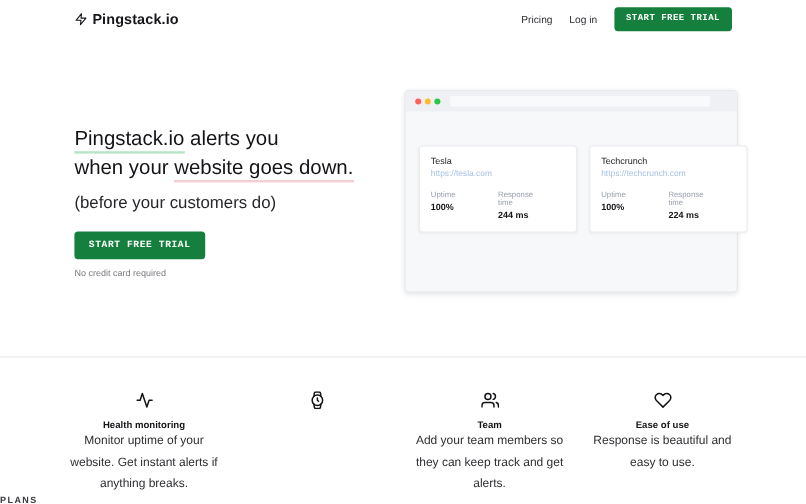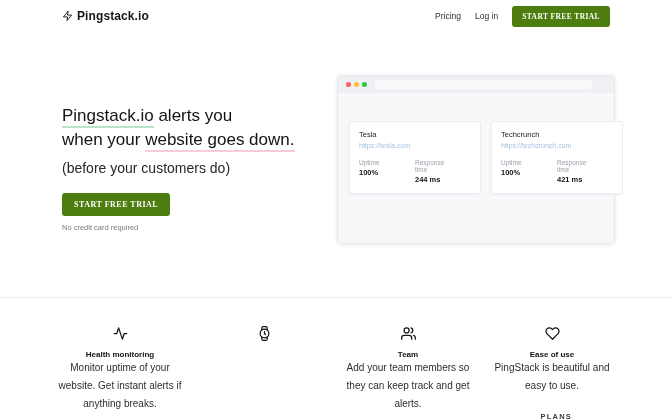--- a/index.html
+++ b/index.html
@@ -7,22 +7,22 @@
     font-family: "Liberation Sans", sans-serif; color: #111; position: relative; }
 
   
   .header { display: flex; justify-content: space-between; align-items: center;
     height: 30px; padding: 2px 62px 0 62px; }
   .logo { display: flex; align-items: center; gap: 4px; font-size: 12px;
     font-weight: bold; letter-spacing: 0.1px; color: #16161a; cursor: pointer; }
   .logo svg { display: block; }
   .nav { display: flex; align-items: center; gap: 14px; }
   .nav-link { font-size: 8.5px; color: #2c2c33; text-decoration: none; cursor: pointer; }
-  .btn-green { background: #4d7c0f; color: #fff; border: none; border-radius: 3px;
-    font-family: Liberation Serif, serif; font-weight: bold; cursor: pointer; }
+  .btn-green { background: #15803d; color: #fff; border: none; border-radius: 3px;
+    font-family: Liberation Mono, monospace; font-weight: bold; cursor: pointer; }
   .nav-cta { font-size: 7.5px; padding: 6px 10px; letter-spacing: 0.4px; }
 
   
   .hero-left { position: absolute; left: 62px; top: 104px; width: 270px; }
   .hero-heading { font-size: 17px; line-height: 24px; font-weight: 400; color: #141418; }
   .hl-green { border-bottom: 2px solid #b9e4c9; padding-bottom: 1px; }
   .hl-pink  { border-bottom: 2px solid #f7ccd5; padding-bottom: 1px; }
   .hero-subnote { margin-top: 8px; font-size: 14px; color: #26262b; }
   .hero-cta { margin-top: 17px; font-size: 8px; padding: 7px 12px; letter-spacing: 0.5px; display: inline-block; }
   .hero-note { margin-top: 7px; font-size: 7.5px; color: #7b7b82; }
@@ -51,21 +51,21 @@
 
   
   .divider { position: absolute; left: 0; top: 297px; width: 672px; border-top: 1px solid #ececee; }
   .features { position: absolute; left: 56px; top: 326px; width: 560px;
     display: grid; grid-template-columns: repeat(4, 1fr); column-gap: 16px; text-align: center; }
   .feature-icon { height: 15px; display: flex; justify-content: center; align-items: center; }
   .feature-title { font-size: 8px; font-weight: bold; margin-top: 9px; color: #141418; }
   .feature-desc { font-size: 10px; line-height: 18px; color: #2e2e33; }
 
   
-  .plans-label { position: absolute; left: 0; top: 412px; width: 572px; text-align: right;
+  .plans-label { position: absolute; left: 0; top: 412px; width: 572px; text-align: left;
     font-size: 7.5px; font-weight: bold; letter-spacing: 1.2px; color: #3a3a40; }
 </style>
 </head>
 <body>
 
 <div class="header">
   <div class="logo">
     <span>
       <svg width="11" height="12" viewBox="0 0 24 24" fill="none" stroke="#16161a" stroke-width="2" stroke-linecap="round" stroke-linejoin="round">
           <polygon points="13 2 3 14 12 14 11 22 21 10 12 10 13 2"></polygon>
@@ -117,21 +117,21 @@
     <div class="monitor-card">
       <div class="monitor-name">Techcrunch</div>
       <div class="monitor-url">https://techcrunch.com</div>
       <div class="monitor-stats">
         <div class="stat">
           <div class="stat-label">Uptime</div>
           <div class="stat-value">100%</div>
         </div>
         <div class="stat">
           <div class="stat-label">Response time</div>
-          <div class="stat-value">421 ms</div>
+          <div class="stat-value">224 ms</div>
         </div>
       </div>
     </div>
 
   </div>
 </div>
 
 <div class="divider"></div>
 
 <div class="features">
@@ -169,18 +169,18 @@
     <div class="feature-desc">Add your team members so they can keep track and get alerts.</div>
   </div>
 
   <div class="feature">
     <div class="feature-icon">
       <svg width="15" height="15" viewBox="0 0 24 24" fill="none" stroke="#141418" stroke-width="2" stroke-linecap="round" stroke-linejoin="round">
           <path d="M20.84 4.61a5.5 5.5 0 0 0-7.78 0L12 5.67l-1.06-1.06a5.5 5.5 0 0 0-7.78 7.78l1.06 1.06L12 21.23l7.78-7.78 1.06-1.06a5.5 5.5 0 0 0 0-7.78z"></path>
         </svg>
     </div>
     <div class="feature-title">Ease of use</div>
-    <div class="feature-desc">PingStack is beautiful and easy to use.</div>
+    <div class="feature-desc">Response is beautiful and easy to use.</div>
   </div>
 
 </div>
 
 <div class="plans-label">PLANS</div>
 
 </body></html>

